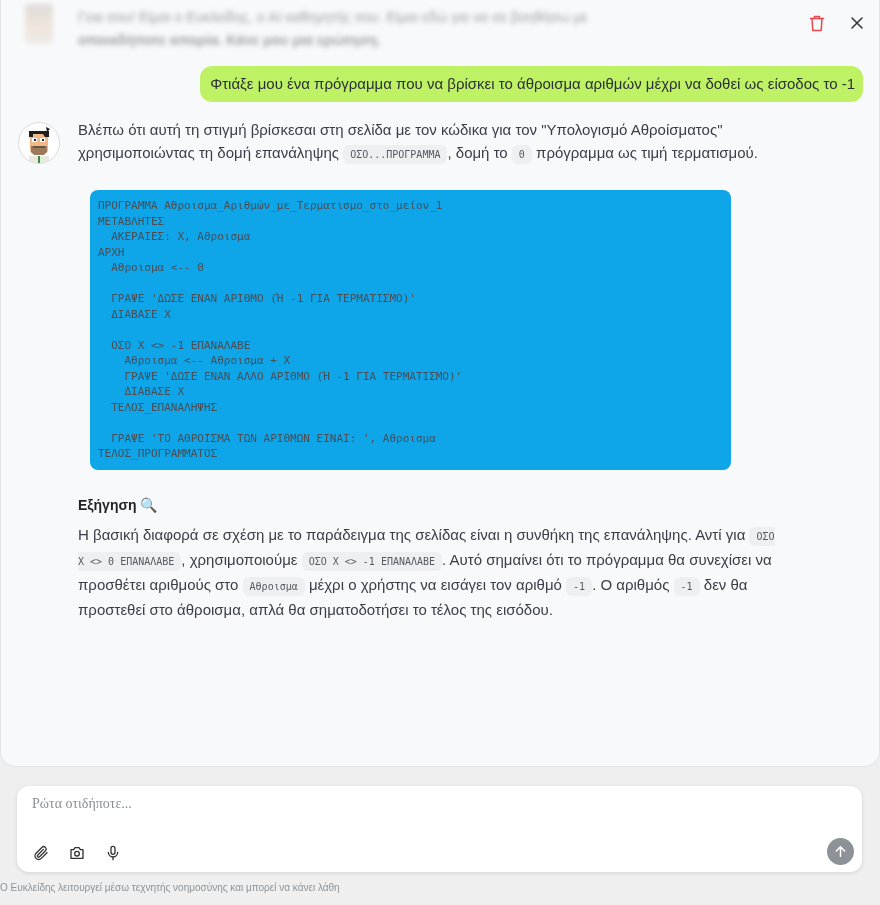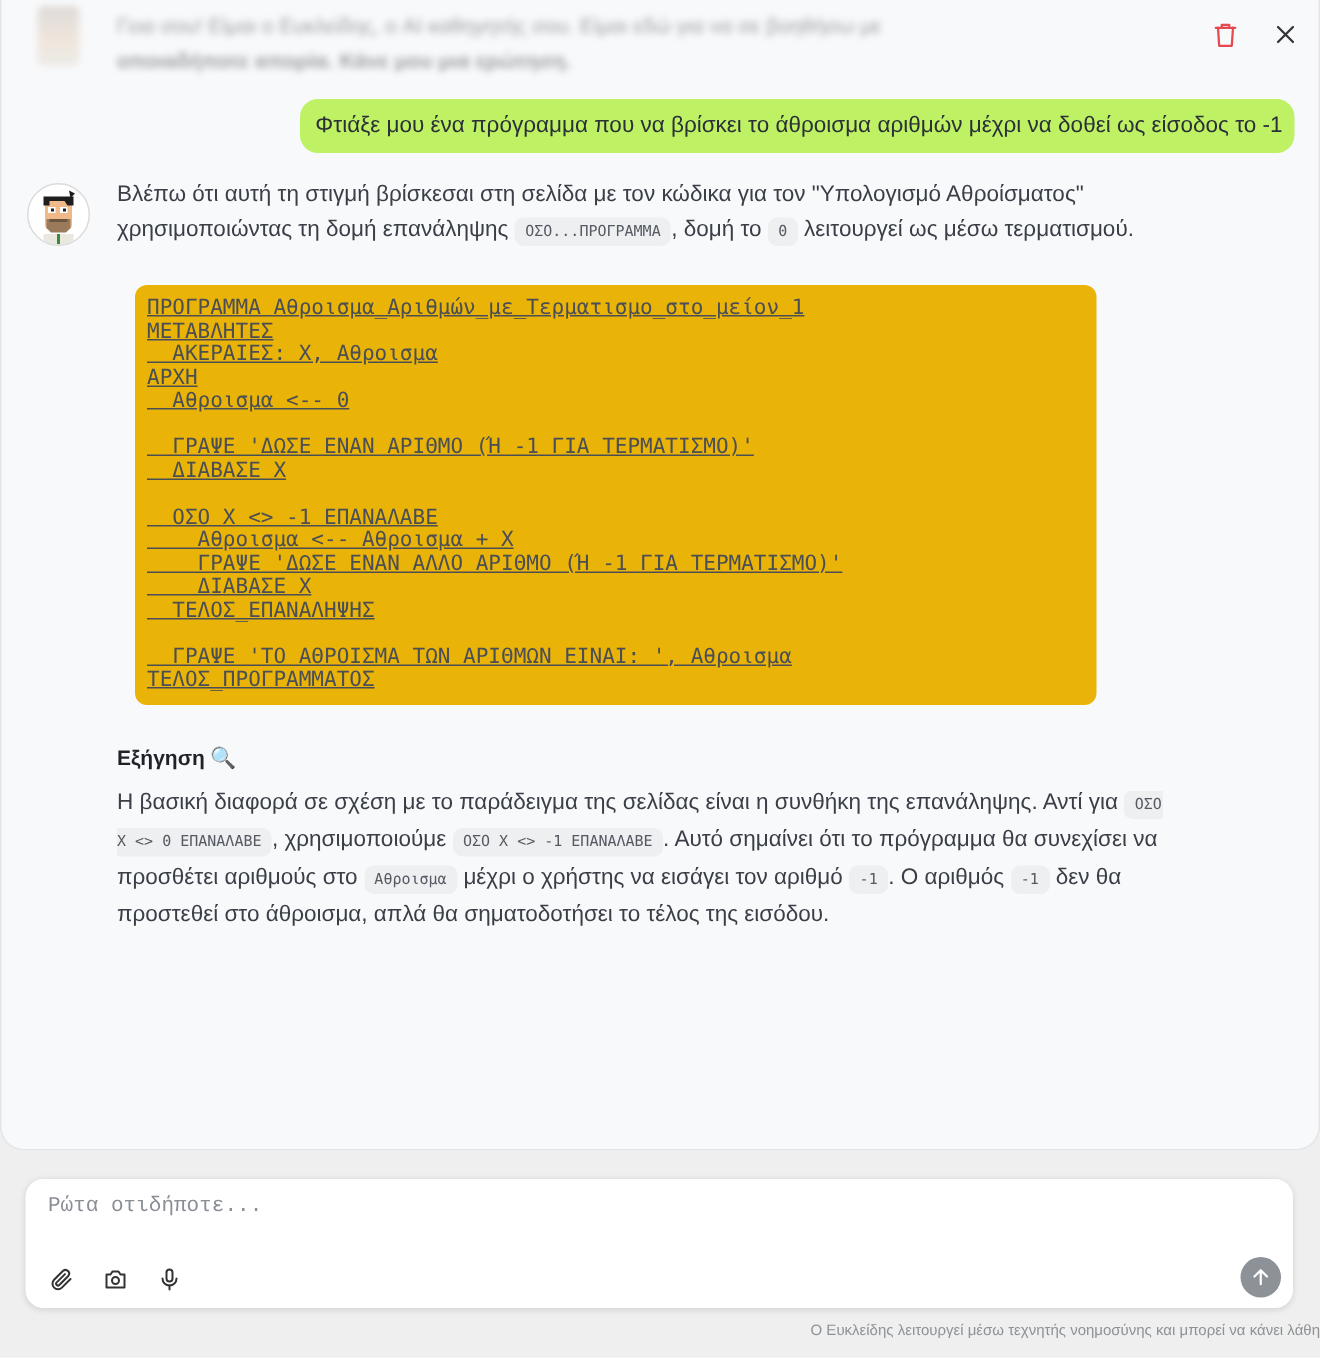--- a/index.html
+++ b/index.html
@@ -9,29 +9,29 @@
   .icon-btn { width:20px; height:22px; display:flex; align-items:center; justify-content:center; cursor:pointer; }
   .faded-msg { position:absolute; left:20px; top:0; width:760px; height:52px; filter:blur(2.5px); opacity:.55; }
   .faded-msg .ava { position:absolute; left:4px; top:4px; width:28px; height:40px; border-radius:4px; background:linear-gradient(#c9c3bc,#e9d6c3 60%,#e3e0d8); }
   .faded-msg .txt { position:absolute; left:57px; top:6px; font-size:14px; line-height:23px; color:#555; width:640px; }
   .user-bubble { position:absolute; right:16px; top:66px; background:#bef264; border-radius:12px; padding:8px 8px 8px 10px; font-size:15px; line-height:20px; color:#2b2f36; }
   .assistant { position:absolute; left:0; top:118px; width:878px; }
   .avatar { position:absolute; left:17px; top:4px; width:40px; height:40px; border-radius:50%; border:1px solid #dcdcdc; background:#fff; overflow:hidden; }
   .body { position:absolute; left:77px; top:0; width:700px; font-size:15px; line-height:23px; color:#3a3f47; }
   .body p { margin:0 0 15px 0; }
   code.inl { font-family:"DejaVu Sans Mono", monospace; font-size:10px; background:#eeeff1; border-radius:6px; padding:4px 7px; color:#555a62; }
-  .code-block { margin:24px 0 24px 12px; width:641px; background:#eab308; border-radius:8px; padding:8px 8px 8px 8px; font-family:"DejaVu Sans Mono", monospace; font-size:14px; line-height:15.5px; color:#4a4e55; white-space:pre; box-sizing:border-box;text-decoration:underline; }
+  .code-block { margin:24px 0 24px 12px; width:641px; background:#0ea5e9; border-radius:8px; padding:8px 8px 8px 8px; font-family:"DejaVu Sans Mono", monospace; font-size:11px; line-height:15.5px; color:#4a4e55; white-space:pre; box-sizing:border-box; }
   h3 { margin:10px 0 6px 0; font-size:14px; font-weight:bold; color:#1f2328; }
   .composer { position:absolute; left:17px; top:786px; width:845px; height:86px; background:#fff; border-radius:12px; box-shadow:0 1px 4px rgba(0,0,0,.12); }
-  .composer textarea { position:absolute; left:13px; top:8px; width:800px; height:30px; border:none; outline:none; resize:none; font-family:Liberation Mono, monospace; font-size:14px; color:#b91c1c; background:transparent; }
+  .composer textarea { position:absolute; left:13px; top:8px; width:800px; height:30px; border:none; outline:none; resize:none; font-family:Liberation Serif, serif; font-size:14px; color:#b91c1c; background:transparent; }
   .composer textarea::placeholder { color:#8a8f96; }
   .tools { position:absolute; left:14px; top:57px; display:flex; gap:16px; }
   .tool { width:20px; height:20px; display:flex; align-items:center; justify-content:center; cursor:pointer; }
   .send { position:absolute; right:8px; top:52px; width:27px; height:27px; border-radius:50%; background:#8d9299; display:flex; align-items:center; justify-content:center; cursor:pointer; }
-  .disclaimer { position:absolute; left:0; width:880px; top:882px; text-align:right; font-size:10px; color:#8e9297; }
+  .disclaimer { position:absolute; left:0; width:880px; top:882px; text-align:left; font-size:10px; color:#8e9297; }
 </style>
 </head>
 <body>
 
 <div class="chat-panel">
 
   <div class="top-actions">
     <div class="icon-btn">
       <svg width="16" height="17" viewBox="0 0 16 17" fill="none" stroke="#e5484d" stroke-width="1.5" stroke-linecap="round" stroke-linejoin="round">
         <path d="M1.5 3.5h13"></path>
@@ -66,21 +66,21 @@
           <rect x="21" y="15" width="5" height="4" fill="#fff"></rect>
         <rect x="15" y="16" width="2" height="2" fill="#222"></rect>
           <rect x="23" y="16" width="2" height="2" fill="#222"></rect>
         <path d="M12 23 h16 v6 l-3 3 h-10 l-3-3z" fill="#9a7a5a"></path>
         <rect x="14" y="23" width="12" height="2" fill="#6d5641"></rect>
         <rect x="10" y="33" width="20" height="8" fill="#e8e8df"></rect>
         <rect x="19" y="33" width="2" height="7" fill="#3c8a3c"></rect>
       </svg>
     </div>
     <div class="body">
-      <p><span>Βλέπω ότι αυτή τη στιγμή βρίσκεσαι στη σελίδα με τον κώδικα για τον "Υπολογισμό Αθροίσματος" χρησιμοποιώντας τη δομή επανάληψης </span><code class="inl">ΟΣΟ...ΠΡΟΓΡΑΜΜΑ</code><span>, δομή το </span><code class="inl">0</code><span> λειτουργεί ως μέσω τερματισμού.</span></p>
+      <p><span>Βλέπω ότι αυτή τη στιγμή βρίσκεσαι στη σελίδα με τον κώδικα για τον "Υπολογισμό Αθροίσματος" χρησιμοποιώντας τη δομή επανάληψης </span><code class="inl">ΟΣΟ...ΠΡΟΓΡΑΜΜΑ</code><span>, δομή το </span><code class="inl">0</code><span> πρόγραμμα ως τιμή τερματισμού.</span></p>
       <div class="code-block">ΠΡΟΓΡΑΜΜΑ Αθροισμα_Αριθμών_με_Τερματισμο_στο_μείον_1
 ΜΕΤΑΒΛΗΤΕΣ
   ΑΚΕΡΑΙΕΣ: Χ, Αθροισμα
 ΑΡΧΗ
   Αθροισμα &lt;-- 0
 
   ΓΡΑΨΕ 'ΔΩΣΕ ΕΝΑΝ ΑΡΙΘΜΟ (Ή -1 ΓΙΑ ΤΕΡΜΑΤΙΣΜΟ)'
   ΔΙΑΒΑΣΕ Χ
 
   ΟΣΟ Χ &lt;&gt; -1 ΕΠΑΝΑΛΑΒΕ

